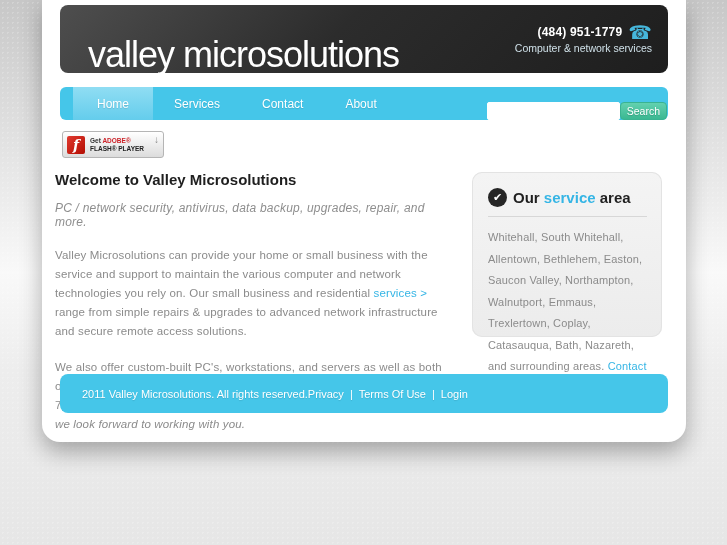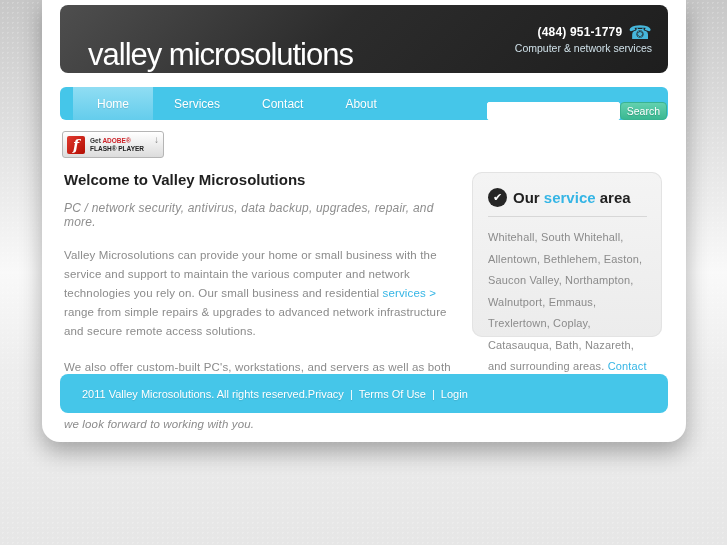--- a/index.html
+++ b/index.html
@@ -23,21 +23,21 @@
   }
   
   .header {
     position:absolute; left:18px; top:5px; width:608px; height:68px;
     background: linear-gradient(135deg, #4e4e4e 0%, #2c2c2c 45%, #1e1e1e 100%);
     border-radius:8px;
     display:flex; align-items:center; justify-content:space-between;
     padding:0 16px 0 28px;
   }
   .logo {
-    color:#ffffff; font-size:31px; font-weight:400; letter-spacing:-1px;margin-top:32px;
+    color:#ffffff; font-size:36px; font-weight:400; letter-spacing:-1px;margin-top:32px;
   }
   .phone-block { text-align:right; line-height:1.25; }
   .phone-row { display:flex; align-items:center; justify-content:flex-end; gap:6px; }
   .phone-number { color:#ffffff; font-size:12px; font-weight:bold; letter-spacing:.2px; }
   .phone-icon { color:#46b7dc; font-size:19px; line-height:1; }
   .header-tagline { color:#cfe0e8; font-size:10.5px; }
   
   .nav {
     position:absolute; left:18px; top:87px; width:608px; height:33px;
     background:#45c6e9; border-radius:6px;
@@ -75,21 +75,21 @@
     background:linear-gradient(135deg,#e03a2f 0%, #b30d02 100%);
     color:#ffffff; font-family:"DejaVu Serif", serif; font-style:italic; font-weight:bold;
     font-size:14px; display:flex; align-items:center; justify-content:center;
   }
   .flash-lines { line-height:1.15; }
   .flash-line1 { font-size:6.5px; color:#333; font-weight:bold; }
   .flash-line1 .adobe { color:#cc2127; }
   .flash-line2 { font-size:6.5px; color:#222; font-weight:bold; }
   .flash-dl-icon { margin-left:auto; color:#8a8a8a; font-size:10px; align-self:flex-start; padding-top:2px; }
   
-  .main-col { position:absolute; left:22px; top:171px; width:404px; }
+  .main-col { position:absolute; left:13px; top:171px; width:404px; }
   .main-col h1 { font-size:15px; color:#1f1f1f; font-weight:bold; margin-bottom:13px; }
   .sub-italic { font-style:italic; color:#8e8e8e; font-size:12px; margin-bottom:17px; letter-spacing:.2px; }
   .para { color:#8b8b8b; font-size:11.5px; line-height:19px; margin-bottom:17px; letter-spacing:.15px; }
   .inline-link { color:#35b5e5; text-decoration:none; cursor:pointer; }
   .em-text { font-style:italic; }
   
   .sidebar {
     position:absolute; left:430px; top:172px; width:190px; height:165px;
     background:linear-gradient(180deg,#f4f4f4 0%, #ececec 100%);
     border-radius:10px; box-shadow:inset 0 0 0 1px #e3e3e3;

